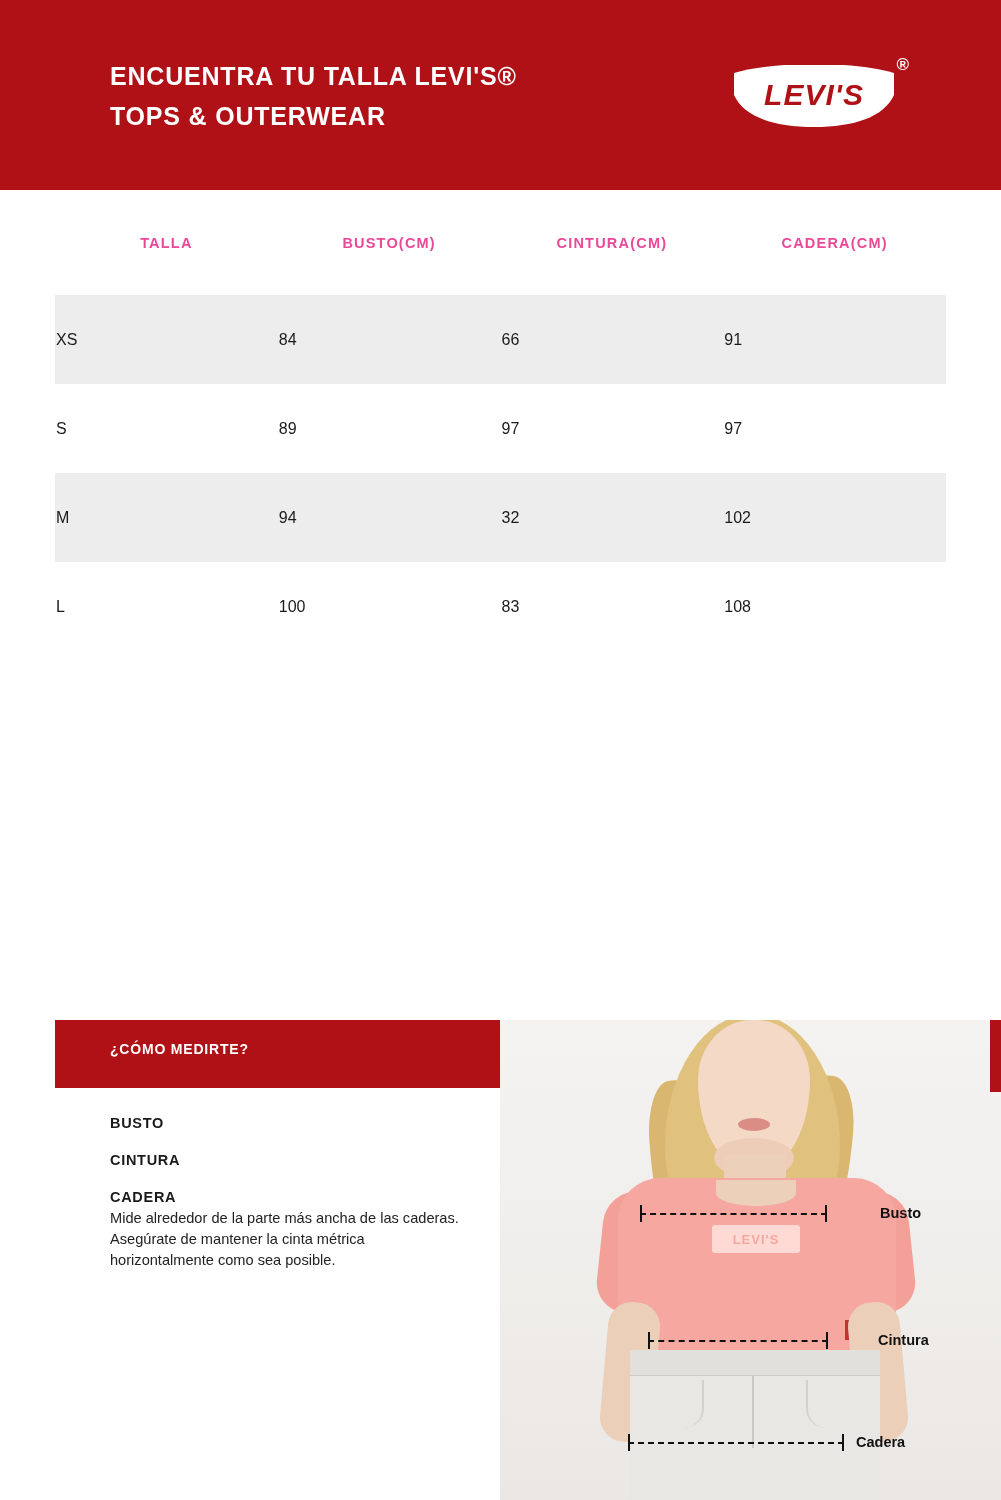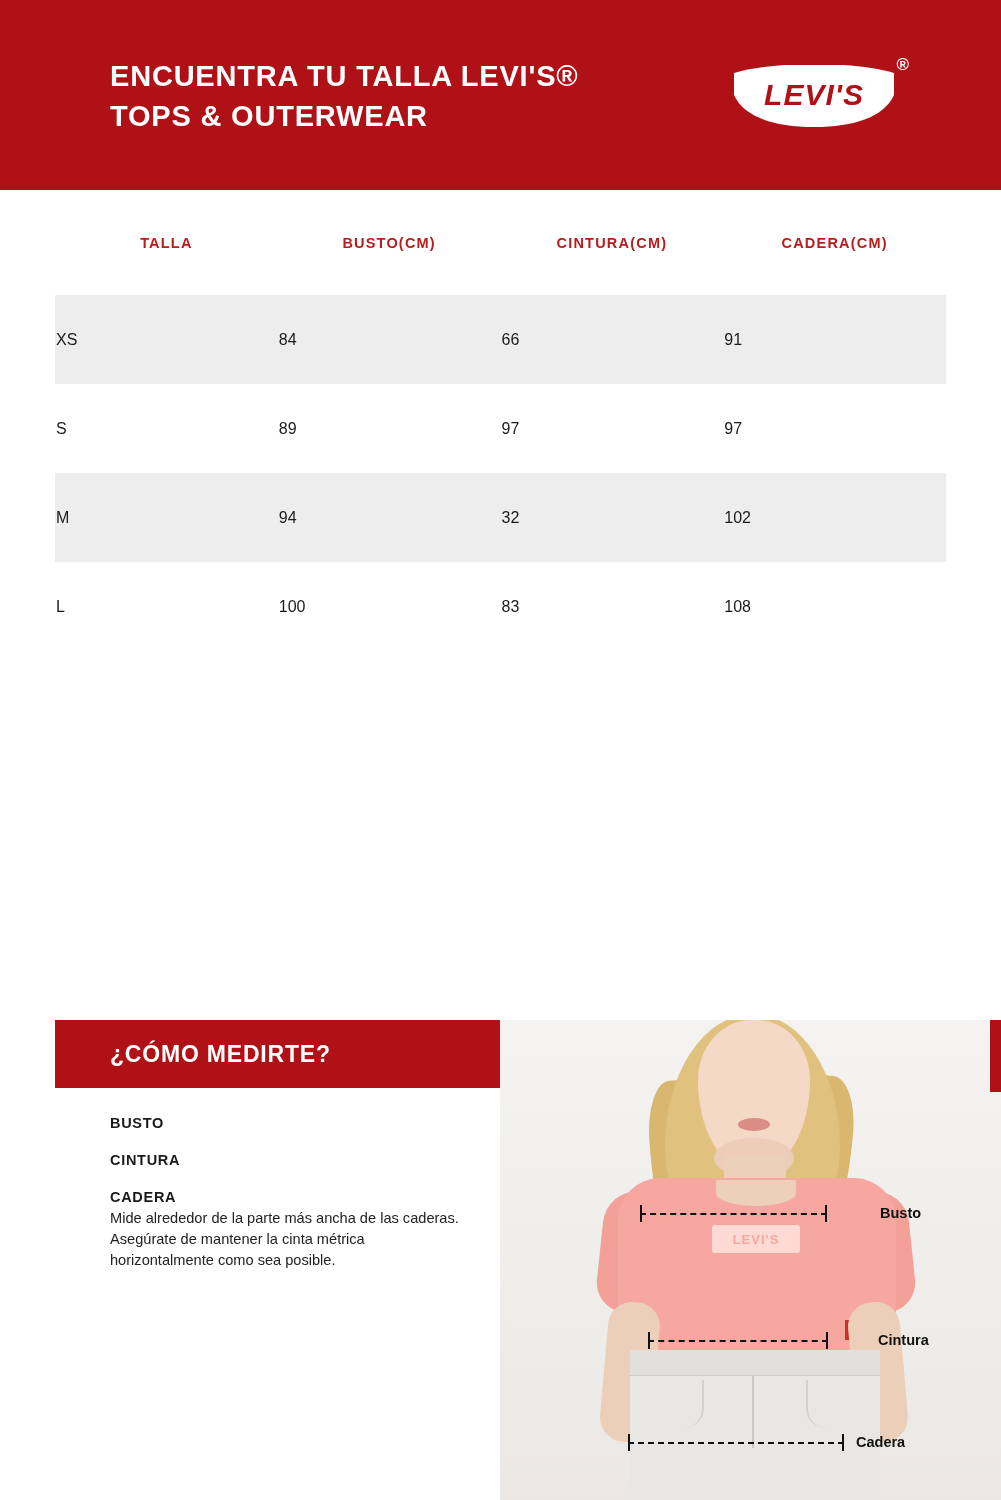--- a/index.html
+++ b/index.html
@@ -25,21 +25,21 @@
     width: 1001px;
     height: 190px;
     background: #b01116;
   }
   .header-title {
     position: absolute;
     left: 110px;
     top: 56px;
     width: 620px;
     color: #ffffff;
-    font-size: 29px;
+    font-size: 25px;
     font-weight: bold;
     letter-spacing: 0.8px;
     line-height: 40px;
     text-transform: uppercase;
   }
   .header-title .line2 { display: block; }
 
   
   .logo-wrap {
     position: absolute;
@@ -74,21 +74,21 @@
   table.size-table {
     border-collapse: collapse;
     width: 891px;
     margin-left: 55px;
     table-layout: fixed;
   }
   table.size-table th {
     font-size: 14.5px;
     font-weight: bold;
     letter-spacing: 1.2px;
-    color: #b91c1c;
+    color: #ec4899;
     height: 105px;
     vertical-align: middle;
     text-align: center;
     text-transform: uppercase;
   }
   table.size-table td {
     font-size: 16px;
     color: #1a1a1a;
     height: 89px;
     text-align: left;
@@ -115,21 +115,21 @@
     top: 15px;
     width: 448px;
     height: 68px;
     background: #b01116;
   }
   .measure-banner span {
     position: absolute;
     left: 55px;
     top: 21px;
     color: #ffffff;
-    font-size: 23px;
+    font-size: 14px;
     font-weight: bold;
     letter-spacing: 0.8px;
     text-transform: uppercase;
   }
   .measure-text {
     position: absolute;
     left: 110px;
     top: 110px;
     width: 360px;
   }

